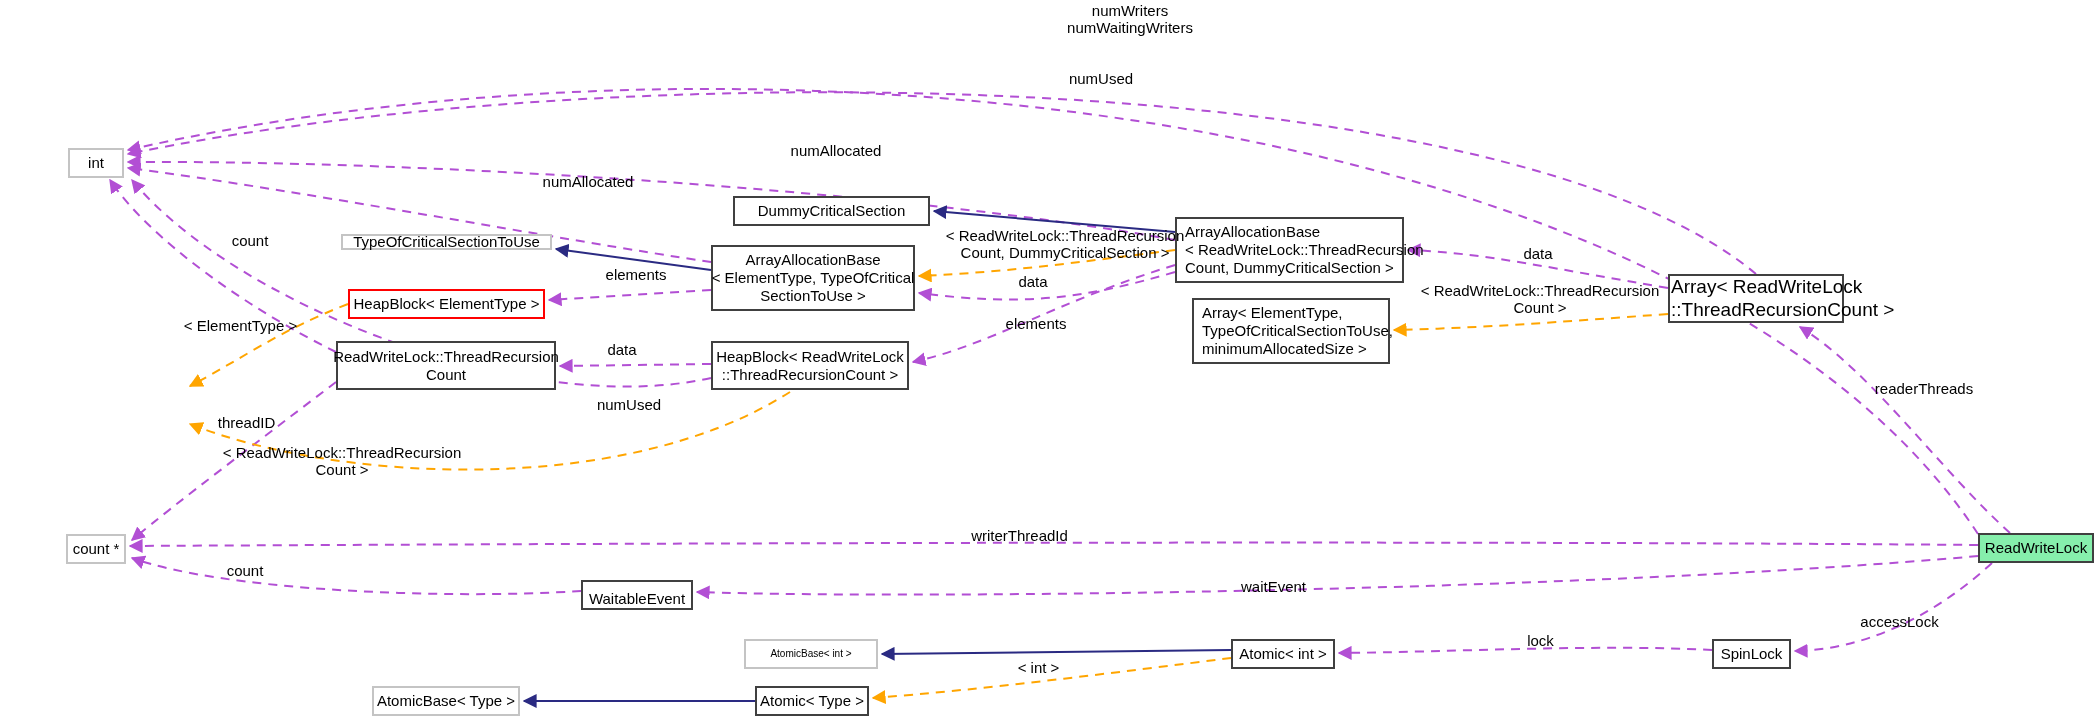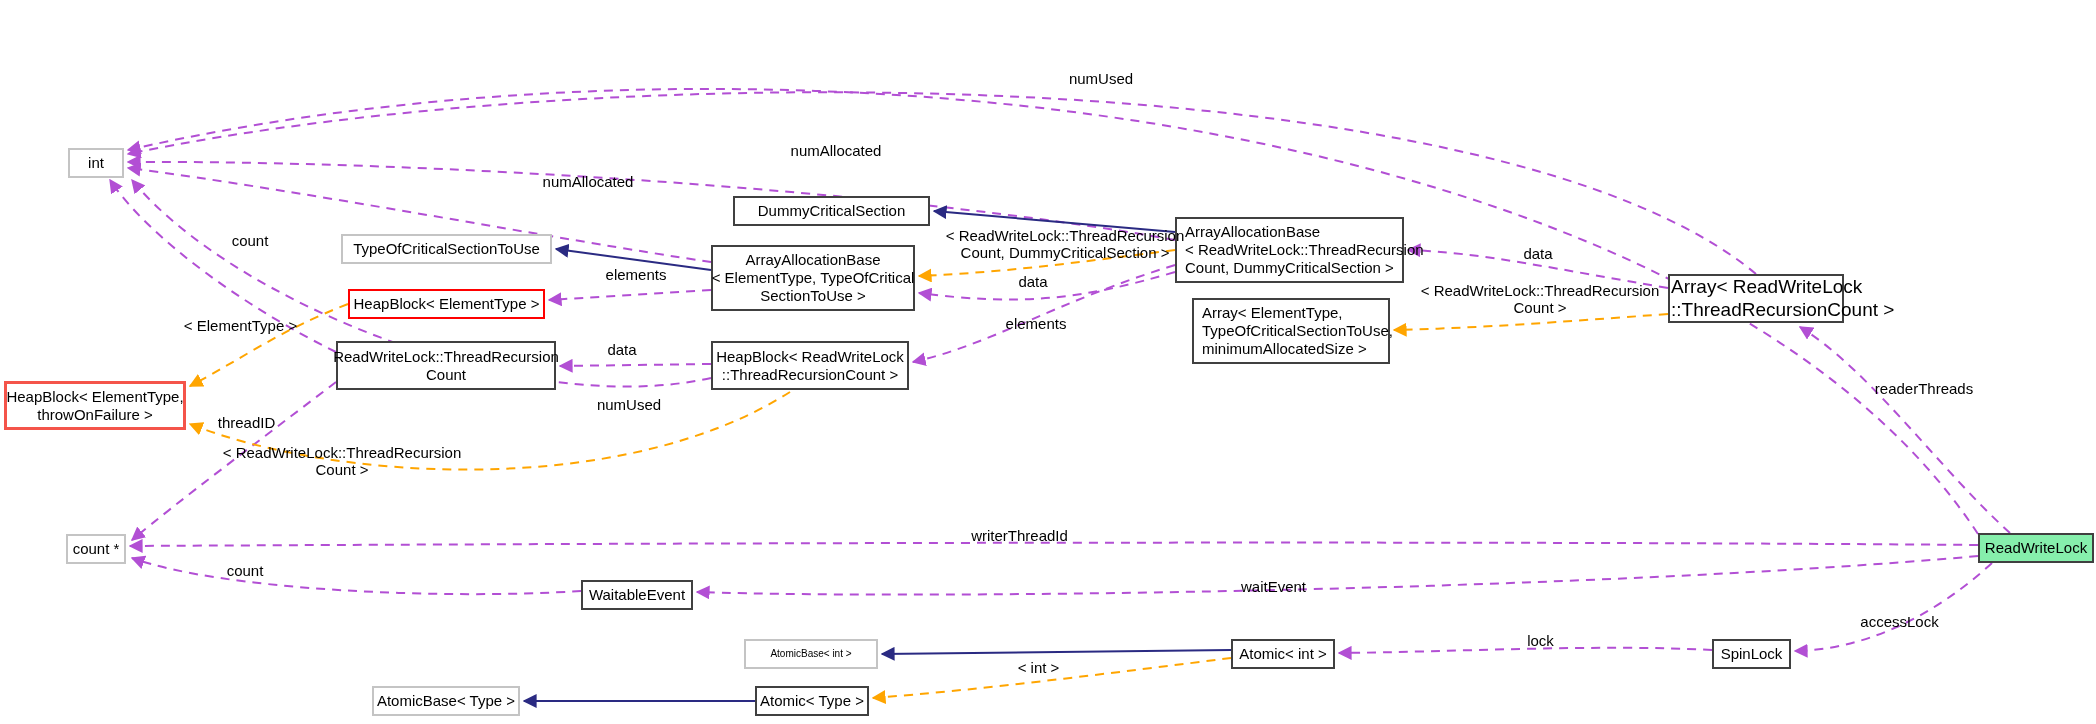--- a/index.html
+++ b/index.html
@@ -139,32 +139,28 @@
       <path d="M 1231 650 L 882 654"></path>
 
       <path d="M 755 701 L 524 701"></path>
     </g>
   </svg>
 
   <div class="node b-light" style="left:68px; top:148px; width:56px; height:30px; font-size:15px;">
     <span class="node-label">int</span>
   </div>
 
-  <div class="node b-light" style="left:341px; top:234px; width:211px; height:30px; font-size:15px;">
+  <div class="node b-light" style="left:341px; top:234px; width:211px; height:16px; font-size:15px;">
     <span class="node-label">TypeOfCriticalSectionToUse</span>
   </div>
 
   <div class="node b-red" style="left:348px; top:289px; width:197px; height:30px; font-size:15px;">
     <span class="node-label">HeapBlock&lt; ElementType &gt;</span>
   </div>
 
-  <div class="node b-redsoft" style="left:4px; top:381px; width:182px; height:49px; font-size:15px;">
-    <span class="node-label">HeapBlock&lt; ElementType,
-throwOnFailure &gt;</span>
-  </div>
 
   <div class="node b-dark" style="left:336px; top:341px; width:220px; height:49px; font-size:15px;">
     <span class="node-label">ReadWriteLock::ThreadRecursion
 Count</span>
   </div>
 
   <div class="node b-light" style="left:66px; top:534px; width:60px; height:30px; font-size:15px;">
     <span class="node-label">count *</span>
   </div>
 
@@ -197,21 +193,21 @@
 
   <div class="node b-dark" style="left:1668px; top:274px; width:176px; height:49px; font-size:19px; justify-content:flex-start; text-align:left; padding-left:1px;">
     <span class="node-label">Array&lt; ReadWriteLock
 ::ThreadRecursionCount &gt;</span>
   </div>
 
   <div class="node b-dark f-gray" style="left:1978px; top:533px; width:116px; height:30px; font-size:15px;">
     <span class="node-label">ReadWriteLock</span>
   </div>
 
-  <div class="node b-dark" style="left:581px; top:580px; width:112px; height:30px; font-size:15px;">
+  <div class="node b-dark" style="left:581px; top:580px; width:112px; height:30px; font-size:15px;align-items:flex-end;">
     <span class="node-label">WaitableEvent</span>
   </div>
 
   <div class="node b-light" style="left:744px; top:639px; width:134px; height:30px; font-size:10px;">
     <span class="node-label">AtomicBase&lt; int &gt;</span>
   </div>
 
   <div class="node b-dark" style="left:1231px; top:639px; width:104px; height:30px; font-size:15px;">
     <span class="node-label">Atomic&lt; int &gt;</span>
   </div>
@@ -221,20 +217,22 @@
   </div>
 
   <div class="node b-light" style="left:372px; top:686px; width:148px; height:30px; font-size:15px;">
     <span class="node-label">AtomicBase&lt; Type &gt;</span>
   </div>
 
   <div class="node b-dark" style="left:755px; top:686px; width:114px; height:30px; font-size:15px;">
     <span class="node-label">Atomic&lt; Type &gt;</span>
   </div>
 
+  <div class="edge-label" style="left:1040px; top:2px; width:180px; font-size:15px;">numWriters
+numWaitingWriters</div>
   <div class="edge-label" style="left:1046px; top:70px; width:110px; font-size:15px;">numUsed</div>
   <div class="edge-label" style="left:771px; top:142px; width:130px; font-size:15px;">numAllocated</div>
   <div class="edge-label" style="left:523px; top:173px; width:130px; font-size:15px;">numAllocated</div>
   <div class="edge-label" style="left:215px; top:232px; width:70px; font-size:15px;">count</div>
   <div class="edge-label" style="left:591px; top:266px; width:90px; font-size:15px;">elements</div>
   <div class="edge-label" style="left:163px; top:317px; width:155px; font-size:15px;">&lt; ElementType &gt;</div>
   <div class="edge-label" style="left:1003px; top:273px; width:60px; font-size:15px;">data</div>
   <div class="edge-label" style="left:920px; top:227px; width:290px; font-size:15px;">&lt; ReadWriteLock::ThreadRecursion
 Count, DummyCriticalSection &gt;</div>
   <div class="edge-label" style="left:991px; top:315px; width:90px; font-size:15px;">elements</div>

